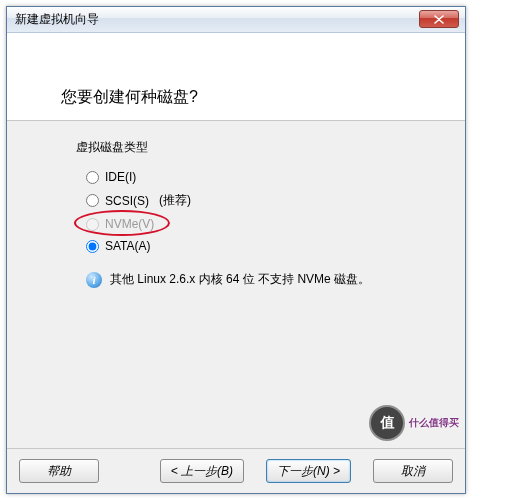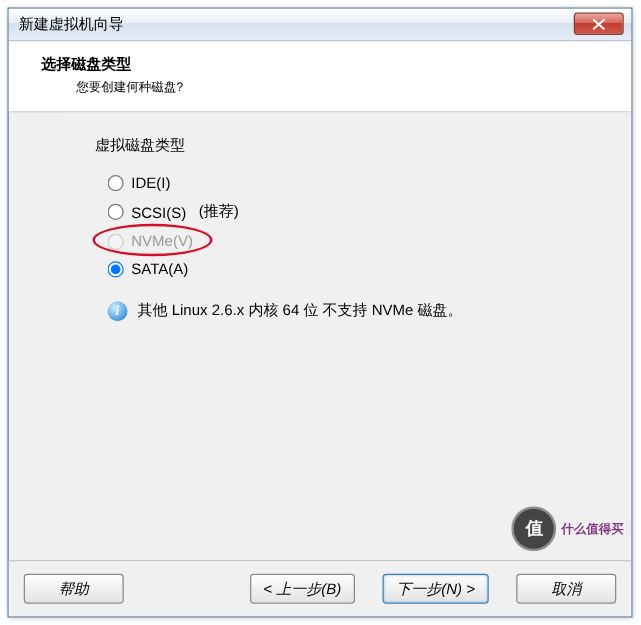--- a/index.html
+++ b/index.html
@@ -8,21 +8,21 @@
     padding: 6px;
     background: #fff;
     font-family: "Microsoft YaHei", "SimSun", Arial, sans-serif;
     font-size: 12px;
     color: #000;
     width: 513px;
     height: 500px;
     position: relative;
   }
   .window {
-    width: 500px;
+    width: 460px;
     height: 488px;
     border: 1px solid #5a7aa0;
     background: #f0f0f0;
     box-shadow: 0 0 4px rgba(0,0,0,0.3);
     display: flex;
     flex-direction: column;
     position: relative;
   }
   .titlebar {
     height: 26px;
@@ -56,23 +56,24 @@
     background: #fff;
     border-bottom: 1px solid #c8c8c8;
     padding: 10px 16px 12px 26px;
   }
   .header-title {
     font-size: 12px;
     font-weight: bold;
     color: #000;
   }
   .header-sub {
-    font-size: 10px;
+    font-size: 16px;
     color: #000;
     padding: 3px 0 0 28px;
+    margin-top: 41px;
   }
   .content {
     flex: 1;
     padding: 18px 20px 10px 28px;
     background: #f0f0f0;
     position: relative;
     margin-left: 41px;
   }
   .group-label {
     font-size: 12px;
@@ -186,21 +187,20 @@
   <div class="titlebar">
     <span class="titlebar-title">新建虚拟机向导</span>
     <div class="close-btn">
       <svg width="10" height="9" viewBox="0 0 10 9">
         <path d="M1 1 L9 8 M9 1 L1 8" stroke="#fff" stroke-width="1.6" stroke-linecap="round"></path>
       </svg>
     </div>
   </div>
 
   <div class="header-panel">
-    <div class="header-title">选择磁盘类型</div>
     <div class="header-sub">您要创建何种磁盘?</div>
   </div>
 
   <div class="content">
     <div class="group-label">虚拟磁盘类型</div>
 
     <label class="radio-row">
       <input type="radio" name="disk" style="">
       <span>IDE(I)</span>
     </label>

